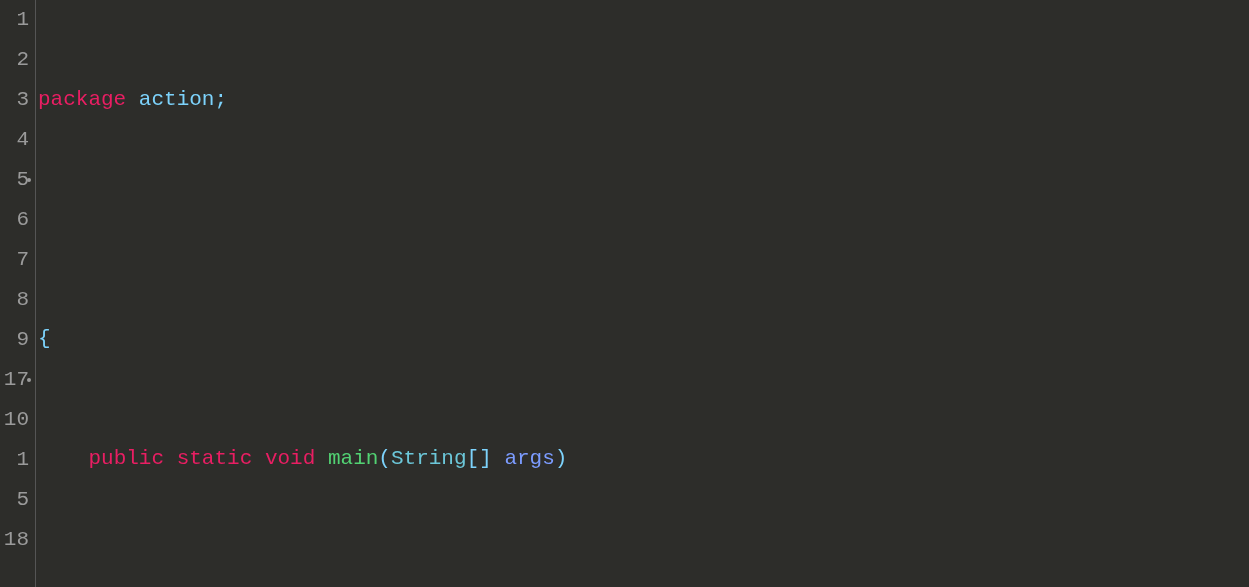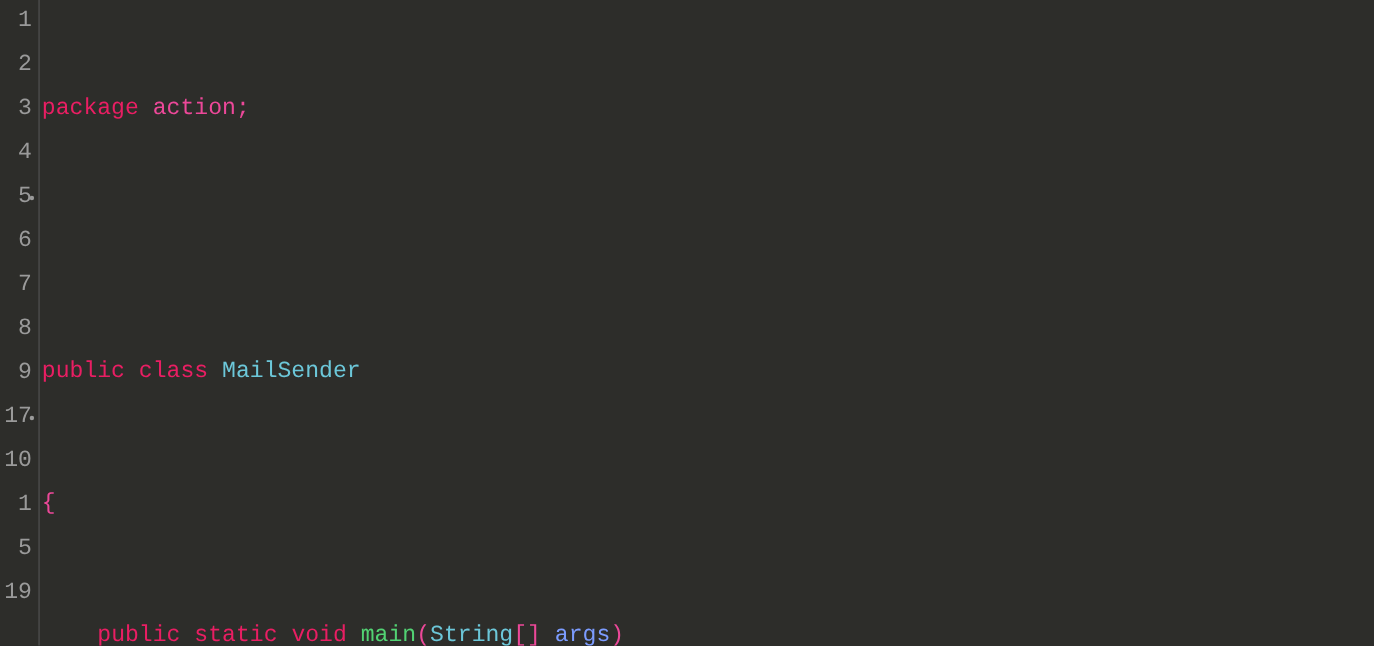--- a/index.html
+++ b/index.html
@@ -58,47 +58,46 @@
     .type {
       color: #6cc7d9;
     }
     .method {
       color: #52d273;
     }
     .param {
       color: #7c9cff;
     }
     .punct {
-      color: #ec4899;
+      color: #7dd3fc;
     }
   </style>
 </head>
 <body>
 
 <div class="gutter">
   <div class="gutter-line">1</div>
   <div class="gutter-line">2</div>
   <div class="gutter-line">3</div>
   <div class="gutter-line">4</div>
   <div class="gutter-line"><span>5</span><span class="modified-marker"></span></div>
   <div class="gutter-line">6</div>
   <div class="gutter-line">7</div>
   <div class="gutter-line">8</div>
   <div class="gutter-line">9</div>
   <div class="gutter-line"><span>17</span><span class="modified-marker"></span></div>
   <div class="gutter-line">10</div>
   <div class="gutter-line">1</div>
   <div class="gutter-line">5</div>
-  <div class="gutter-line">19</div>
+  <div class="gutter-line">18</div>
 </div>
 
 <div class="code-area">
   <div class="code-line"><span class="keyword">package</span><span class="punct"> </span><span class="punct">action</span><span class="punct">;</span></div>
   <div class="code-line"></div>
-  <div class="code-line"><span class="keyword">public</span><span class="punct"> </span><span class="keyword">class</span><span class="punct"> </span><span class="type">MailSender</span></div>
   <div class="code-line"><span class="punct">{</span></div>
   <div class="code-line"><span class="punct">    </span><span class="keyword">public</span><span class="punct"> </span><span class="keyword">static</span><span class="punct"> </span><span class="keyword">void</span><span class="punct"> </span><span class="method">main</span><span class="punct">(</span><span class="type">String</span><span class="punct">[]</span><span class="punct"> </span><span class="param">args</span><span class="punct">)</span></div>
   
   
   
   
   
   
   
   

